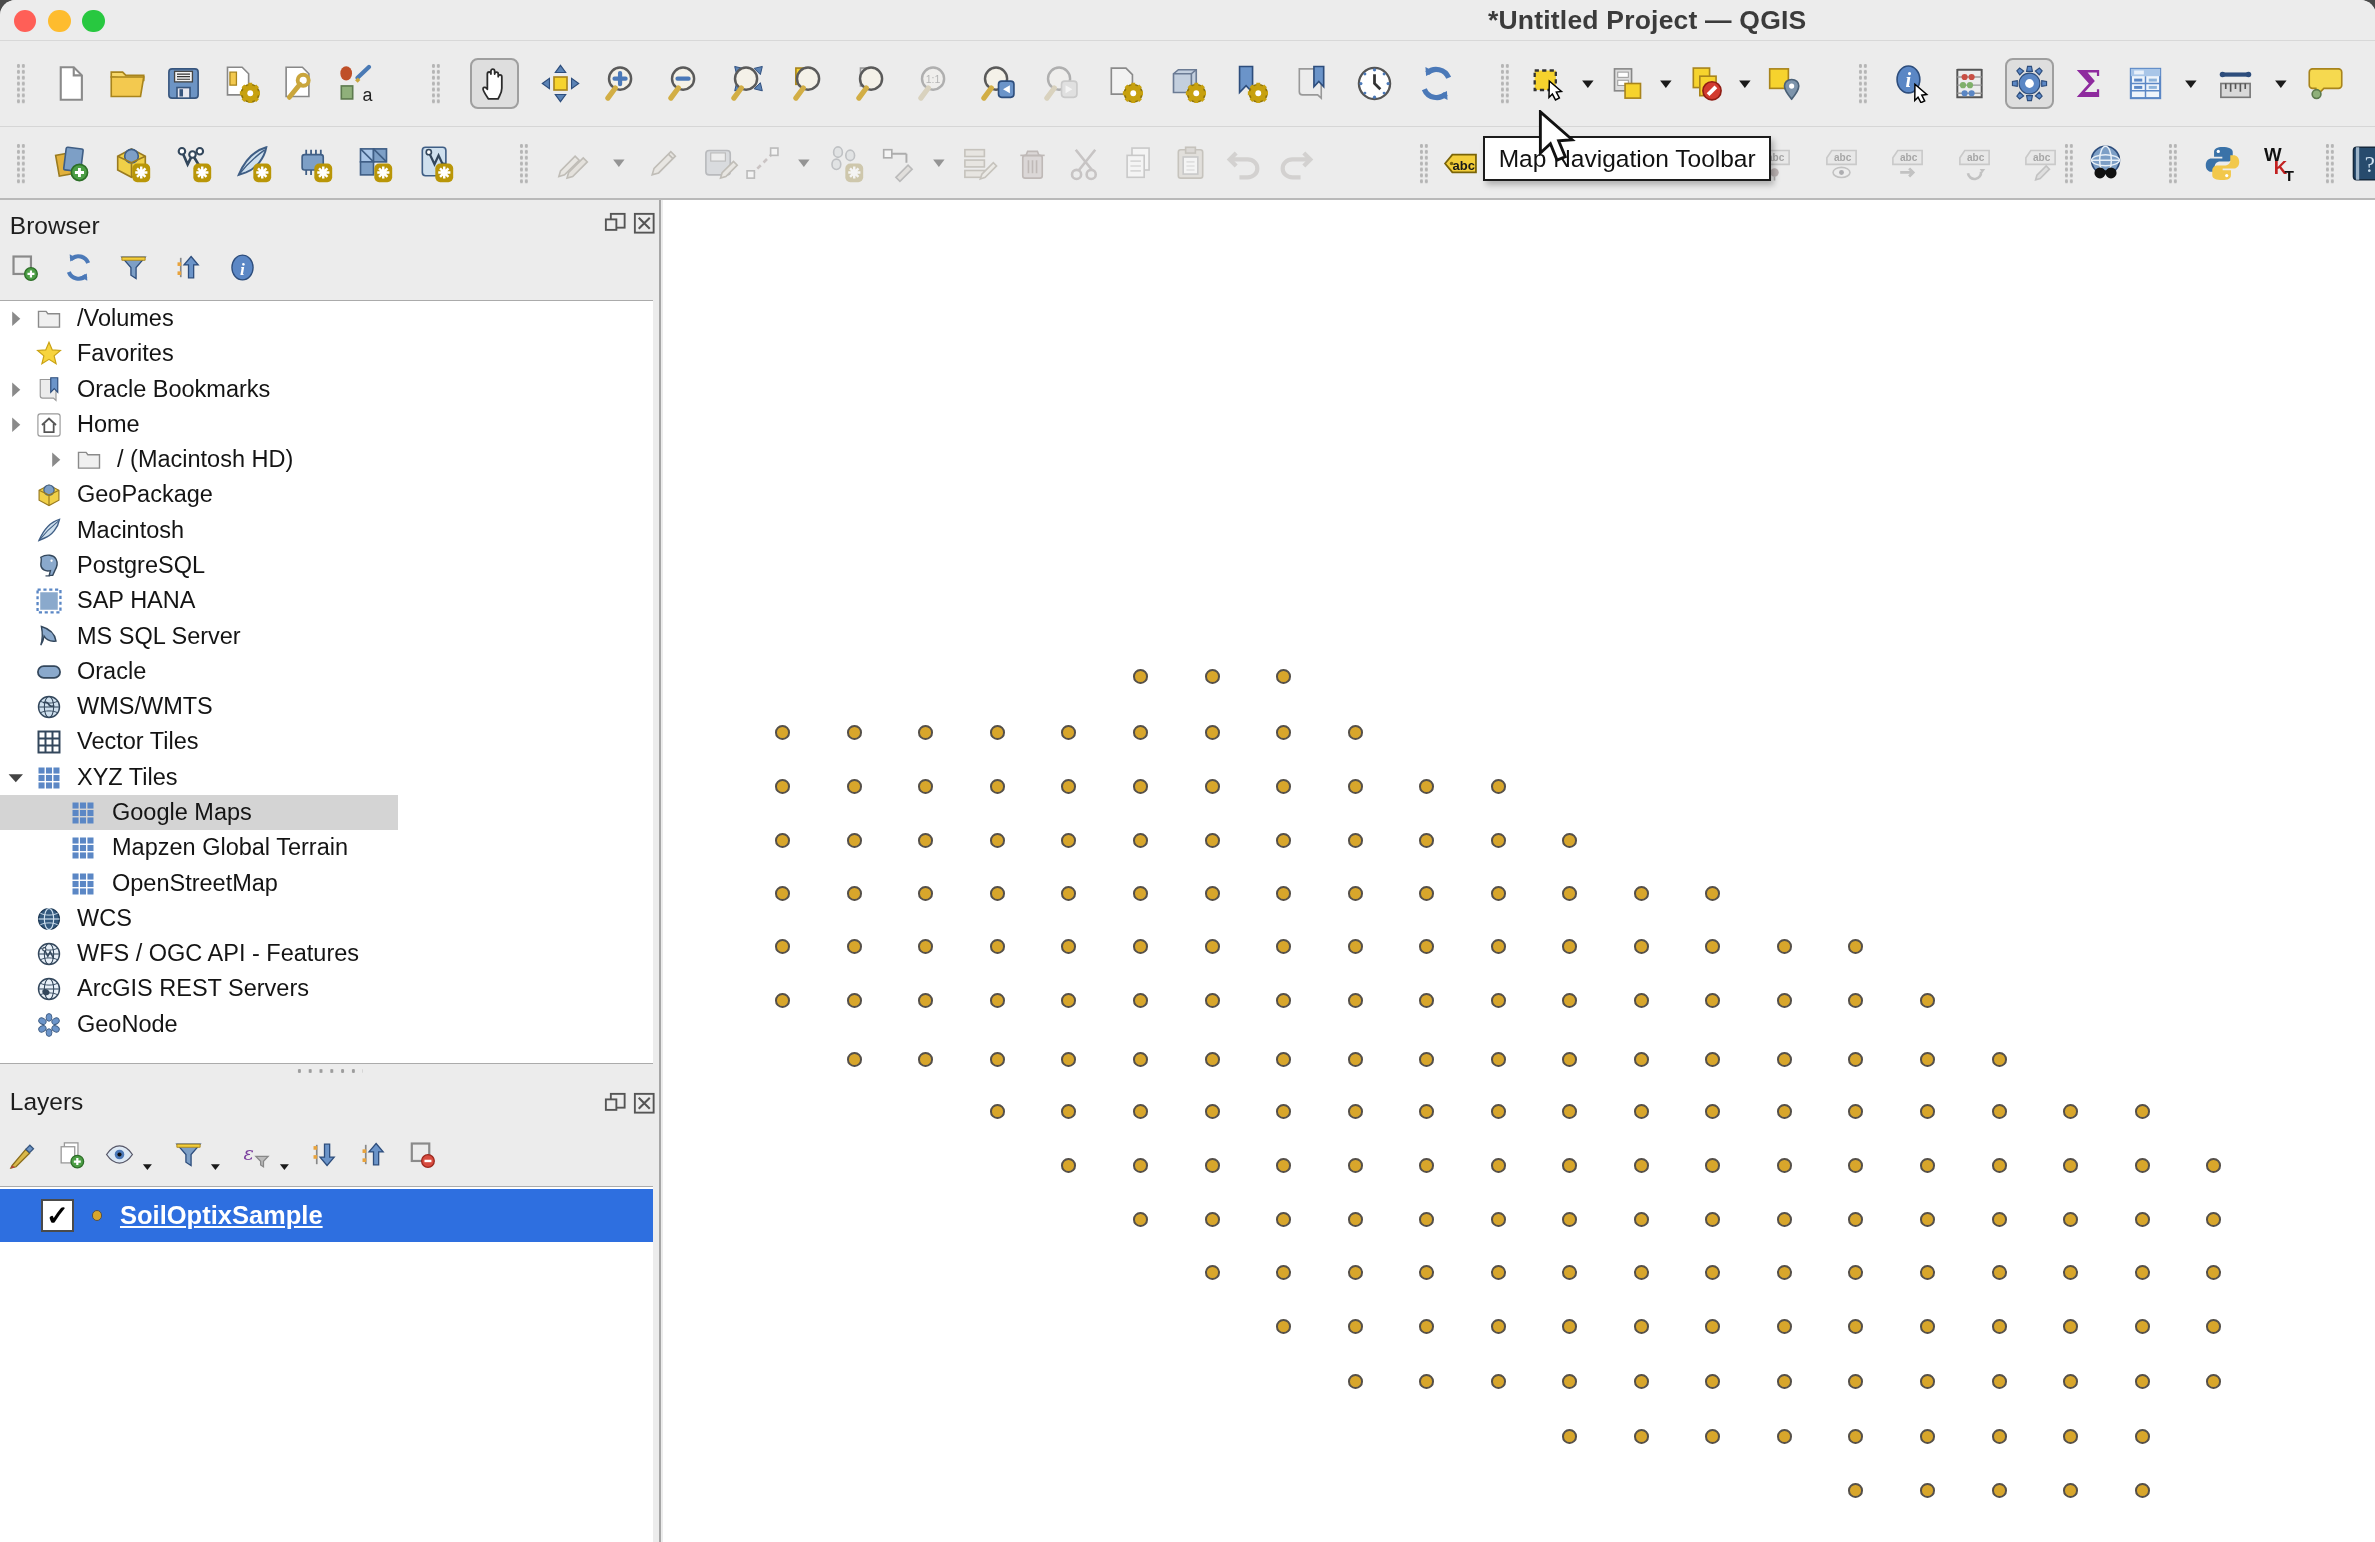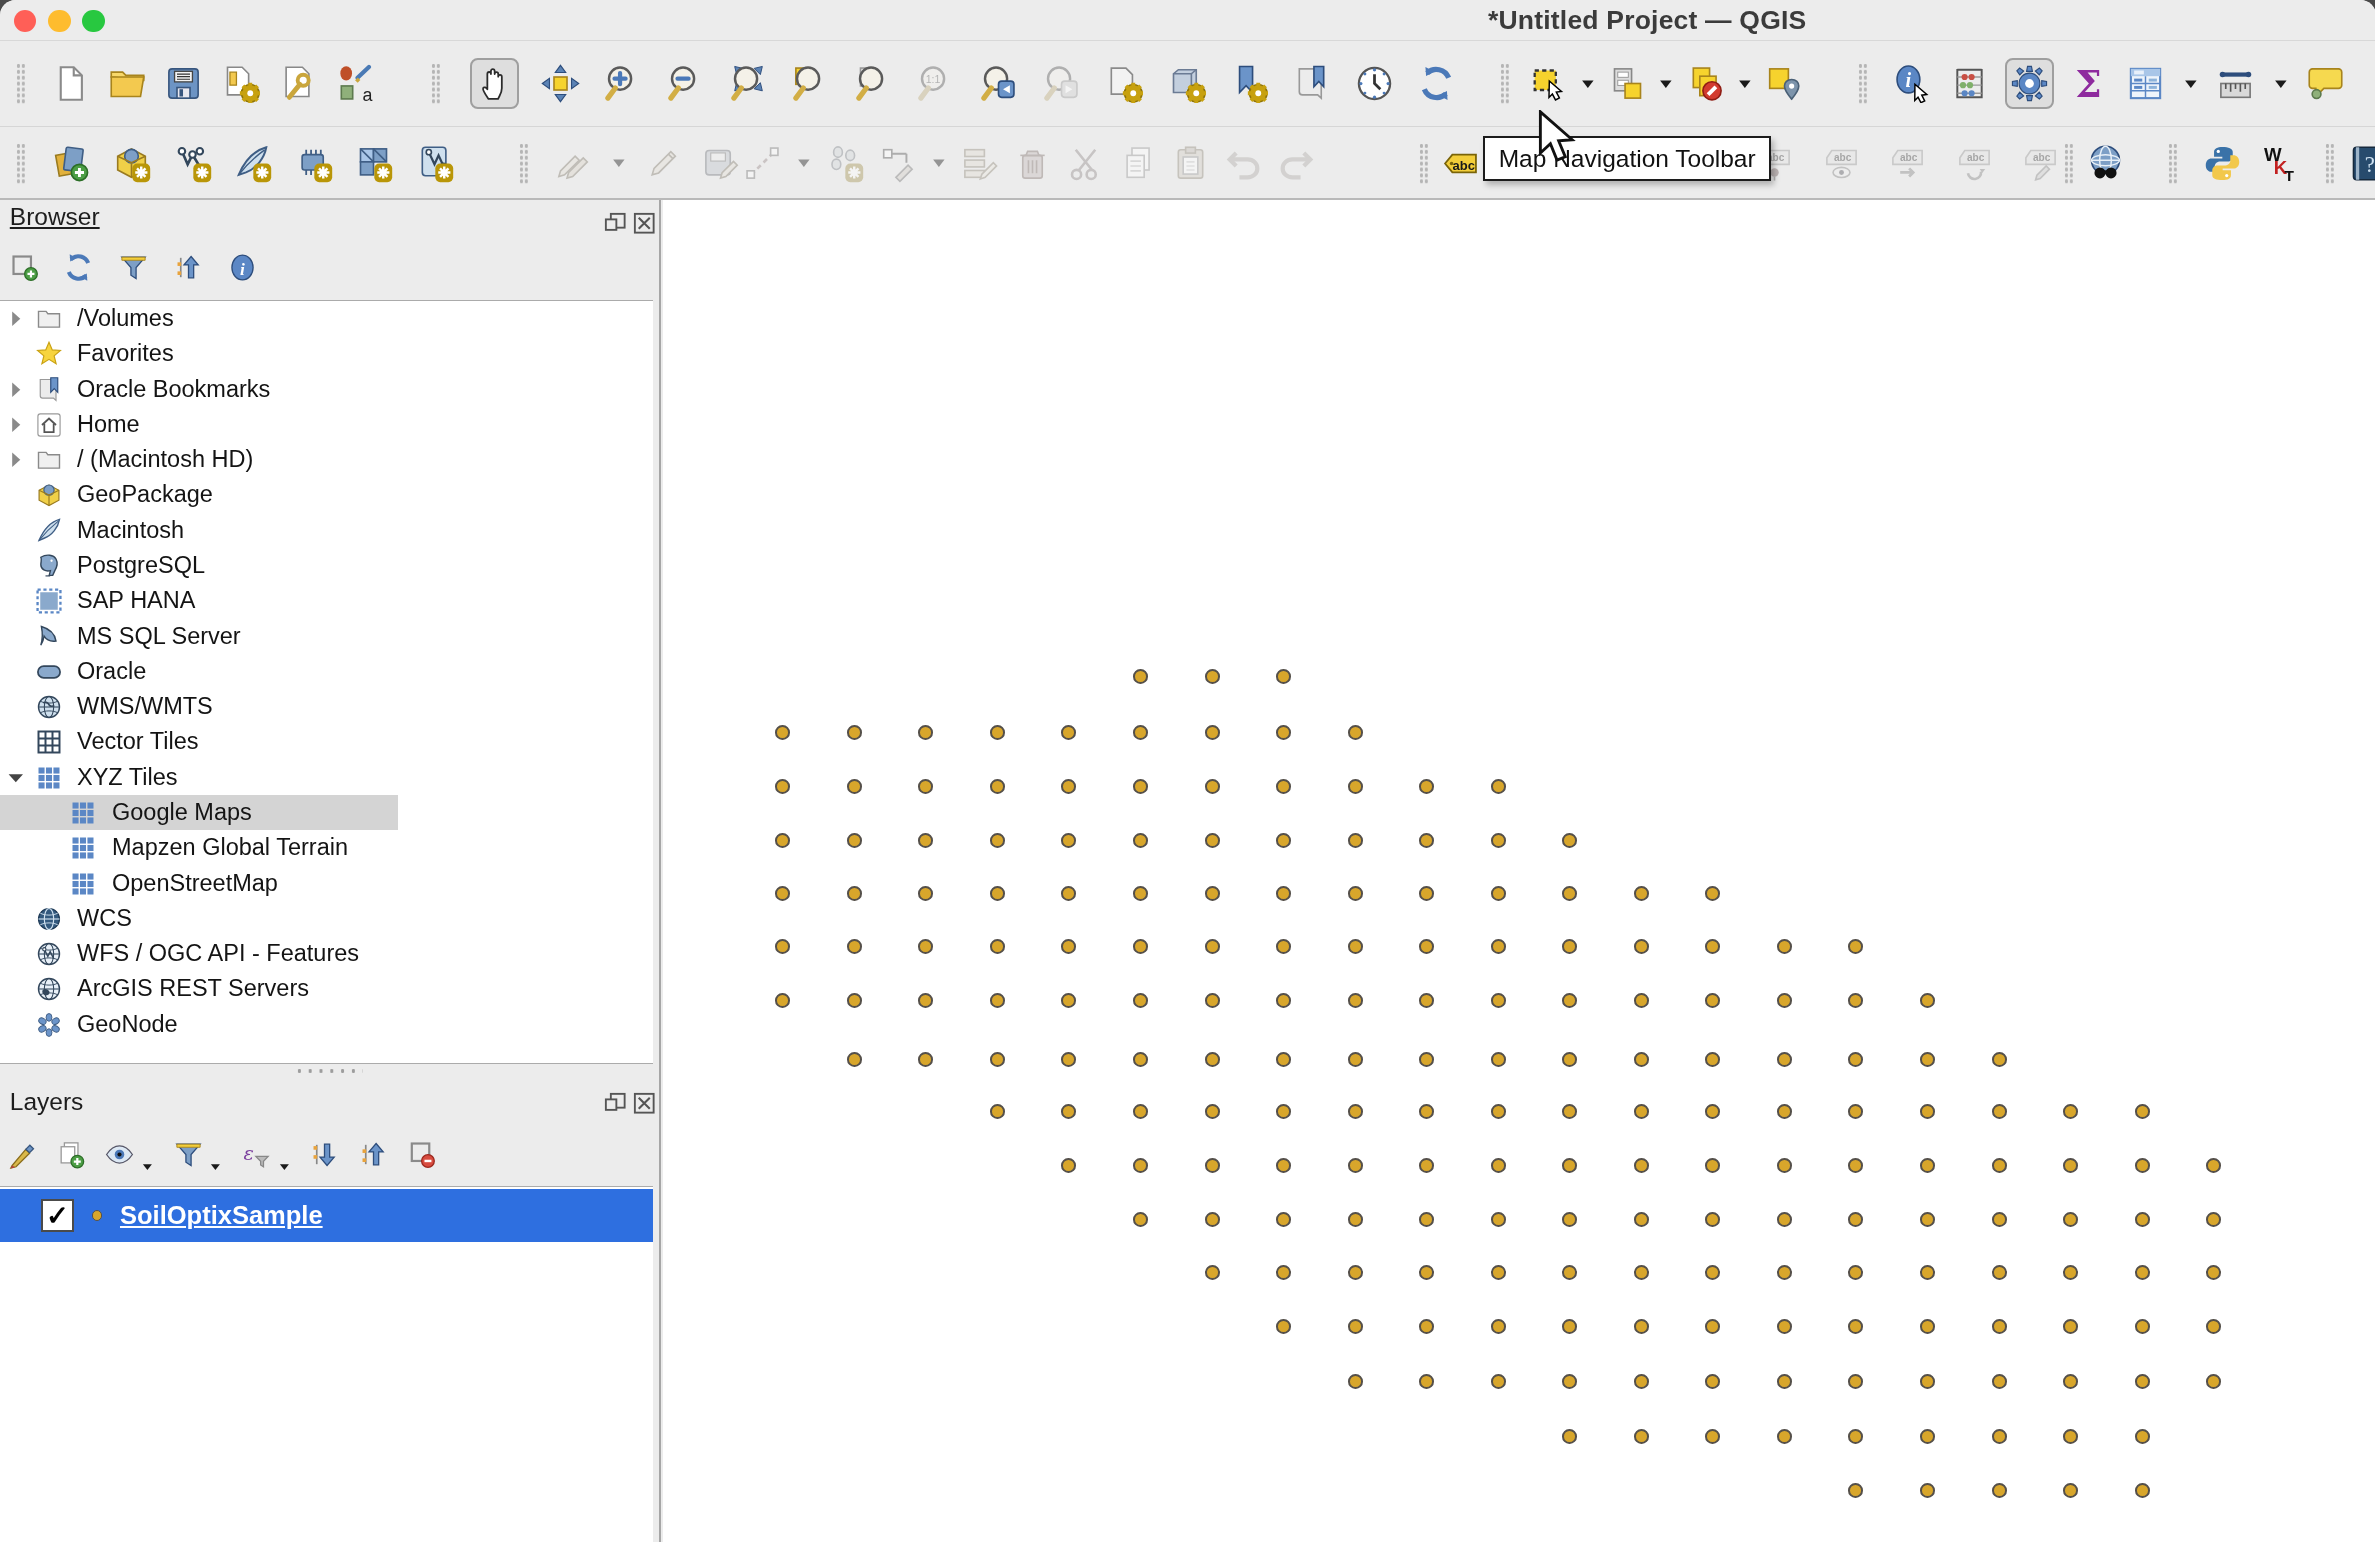--- a/index.html
+++ b/index.html
@@ -723,21 +723,21 @@
             <path d="M6.5 2v20" stroke="#9db4c9" stroke-width="2"></path>
             <text x="14" y="17" text-anchor="middle" font-size="14" fill="#cfe2f2" font-family="Liberation Serif,serif">?</text>
           </svg>
         </div>
       </div>
     </div>
 
   <div class="abs" id="left-col">
 
     <div class="abs" id="browser-panel" style="left:0;top:0;width:661px;height:864px;">
-      <div class="abs panel-title" style="left:9.8px;top:3px;text-decoration:underline;">Browser</div>
+      <div class="abs panel-title" style="left:9.8px;top:12px;">Browser</div>
       <div class="abs win-btn" style="left:602px;top:9.8px;" id="b-float"><svg viewBox="0 0 24 24" xmlns="http://www.w3.org/2000/svg">
             <rect x="8" y="3.5" width="12.5" height="12.5" fill="none" stroke="#555" stroke-width="1.7"></rect>
             <rect x="3.5" y="8.5" width="9.5" height="9.5" fill="#ececec" stroke="#555" stroke-width="1.7"></rect>
           </svg></div>
       <div class="abs win-btn" style="left:631px;top:9.8px;" id="b-close"><svg viewBox="0 0 24 24" xmlns="http://www.w3.org/2000/svg">
             <rect x="3.5" y="3.5" width="17" height="17" fill="none" stroke="#555" stroke-width="1.7"></rect>
             <path d="M7 7l10 10M17 7L7 17" stroke="#555" stroke-width="1.9"></path>
           </svg></div>
       <div class="abs" id="browser-tools" style="left:7.8px;top:51px;display:flex;gap:21.6px;">
           <div class="ptool">
@@ -808,21 +808,21 @@
             <div class="arrow"><svg viewBox="0 0 24 24">
                 <path d="M8 4l9 8-9 8z" fill="#8a8a8a"></path>
               </svg></div>
             <div class="ticon" style="left:35px"><svg viewBox="0 0 24 24" xmlns="http://www.w3.org/2000/svg">
                 <rect x="2.5" y="2.5" width="19" height="19" rx="2" fill="#fff" stroke="#999"></rect>
                 <path d="M6 12l6-5.5 6 5.5" fill="none" stroke="#555" stroke-width="1.6"></path>
                 <path d="M8 11v7h8v-7" fill="none" stroke="#555" stroke-width="1.5"></path>
               </svg></div>
             <span class="tlabel" style="left:77px">Home</span>
           </div>
-          <div class="tree-row" style="top: 141px;">
+          <div class="tree-row" style="top: 141px; margin-left: 40px;">
             <div class="arrow"><svg viewBox="0 0 24 24">
                 <path d="M8 4l9 8-9 8z" fill="#8a8a8a"></path>
               </svg></div>
             <div class="ticon" style="left:35px"><svg viewBox="0 0 24 24" xmlns="http://www.w3.org/2000/svg">
                 <path d="M3 7.5V5.5h6.5l1.5 2h10V19H3z" fill="#f0f0f0" stroke="#8a8a8a" stroke-width="1.2"></path>
               </svg></div>
             <span class="tlabel" style="left:77px">/ (Macintosh HD)</span>
           </div>
           <div class="tree-row" style="top: 176px;">
             <div class="ticon" style="left:35px"><svg viewBox="0 0 24 24" xmlns="http://www.w3.org/2000/svg">

